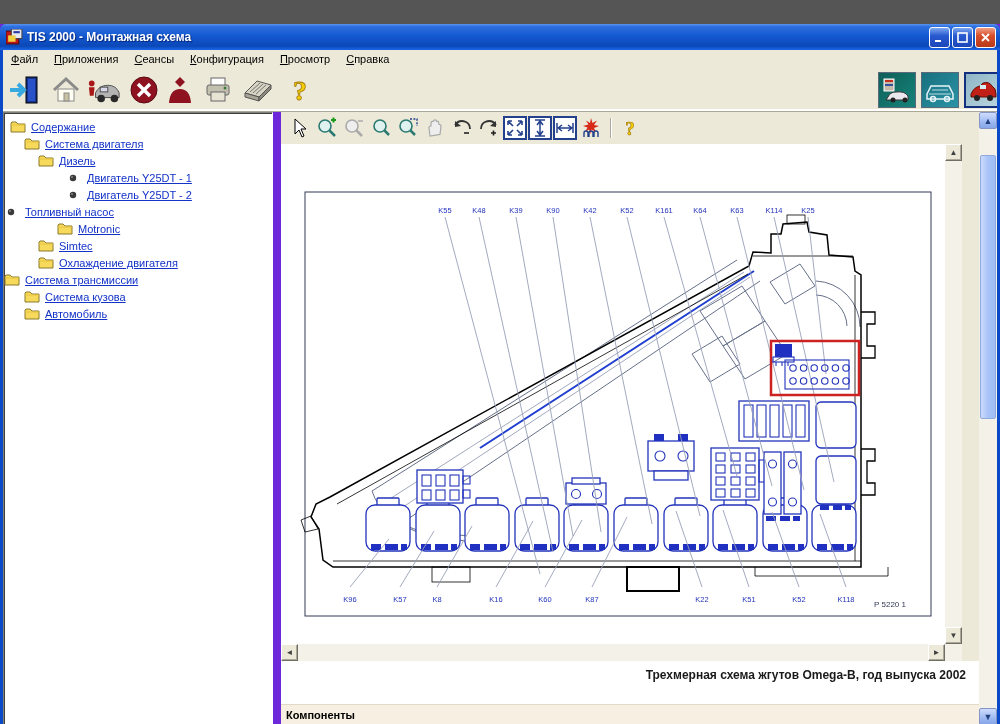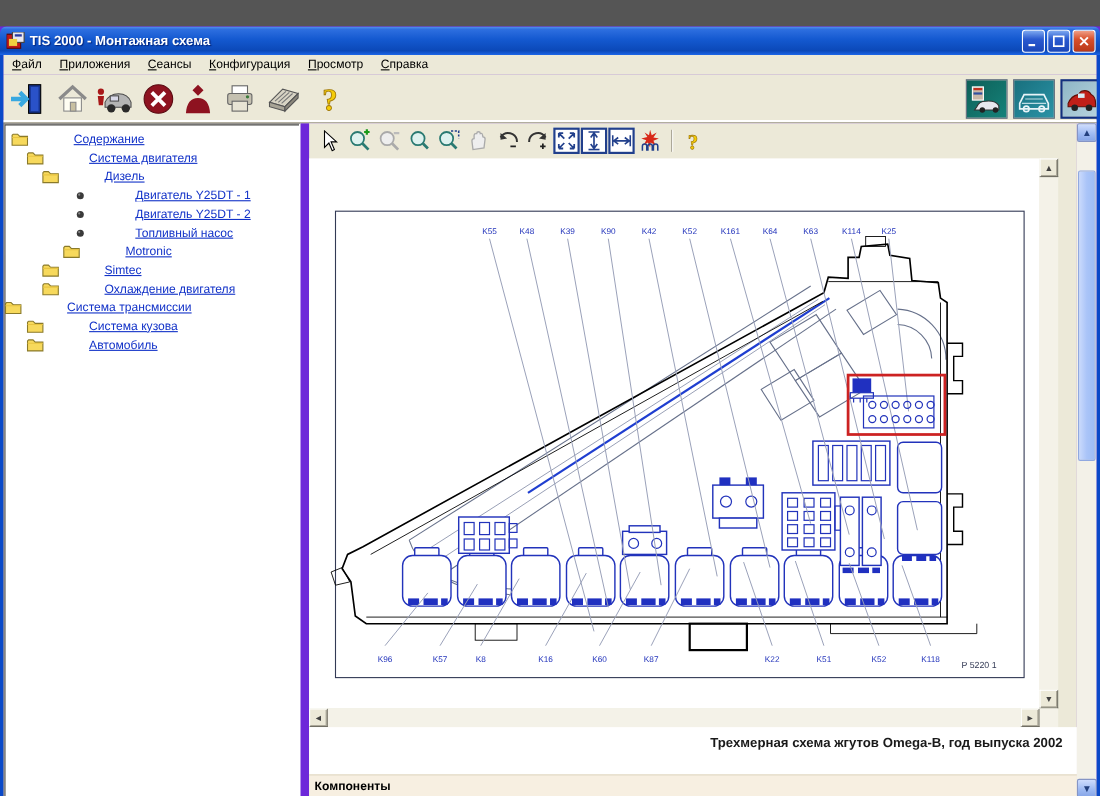--- a/index.html
+++ b/index.html
@@ -29,21 +29,21 @@
   
   .toolbar{position:absolute;left:3px;top:44px;width:994px;height:44px;background:#ece9d8;
     border-bottom:1px solid #aca899;box-shadow:inset 0 -2px 0 #fff;}
   .tb-icon{position:absolute;top:5px;width:34px;height:34px;display:flex;align-items:center;justify-content:center;}
   .veh-btn{position:absolute;top:4px;width:38px;height:36px;border:1px solid #5a6a7a;display:flex;align-items:center;justify-content:center;}
   .veh-btn.sel{border:2px solid #12307e;}
   
   .tree-panel{position:absolute;left:3px;top:88px;width:270px;height:613px;background:#fff;
     border:1px solid #828077;border-right-color:#fff;border-bottom-color:#fff;
     box-shadow:inset 1px 1px 0 #404040;padding-top:5px;overflow:hidden;}
-  .tree-item{height:17px;display:flex;align-items:center;white-space:nowrap;gap:36px;}
+  .tree-item{height:17px;display:flex;align-items:center;white-space:nowrap;}
   .tree-item .ticon{width:16px;height:14px;margin-right:5px;flex:0 0 auto;display:flex;align-items:center;}
   .tree-item .tlabel{color:#1232c8;text-decoration:underline;}
   
   .viewer{position:absolute;left:281px;top:88px;width:698px;height:613px;background:#ece9d8;}
   .vtoolbar{position:absolute;left:0;top:0;width:698px;height:32px;display:flex;align-items:center;padding-left:6px;}
   .vbtn{width:26px;height:26px;margin-right:1px;display:flex;align-items:center;justify-content:center;}
   .vbtn.pressed{border:2px solid #22408c;background:#fff;width:24px;height:24px;}
   .vsep{width:2px;height:20px;margin:0 5px;border-left:1px solid #aca899;border-right:1px solid #fff;}
   .canvas{position:absolute;left:0;top:32px;width:664px;height:500px;background:#fff;}
   
@@ -265,21 +265,21 @@
         <span class="tlabel">Двигатель Y25DT - 1</span>
       </div>
     <div class="tree-item" style="padding-left:62px">
         <span class="ticon">
           <svg width="16" height="15">
             <use href="#ic-bullet"></use>
           </svg>
         </span>
         <span class="tlabel">Двигатель Y25DT - 2</span>
       </div>
-    <div class="tree-item" style="padding-left:62px">
+    <div class="tree-item" style="">
         <span class="ticon">
           <svg width="16" height="15">
             <use href="#ic-bullet"></use>
           </svg>
         </span>
         <span class="tlabel">Топливный насос</span>
       </div>
     <div class="tree-item" style="padding-left:53px">
         <span class="ticon">
           <svg width="16" height="15">

